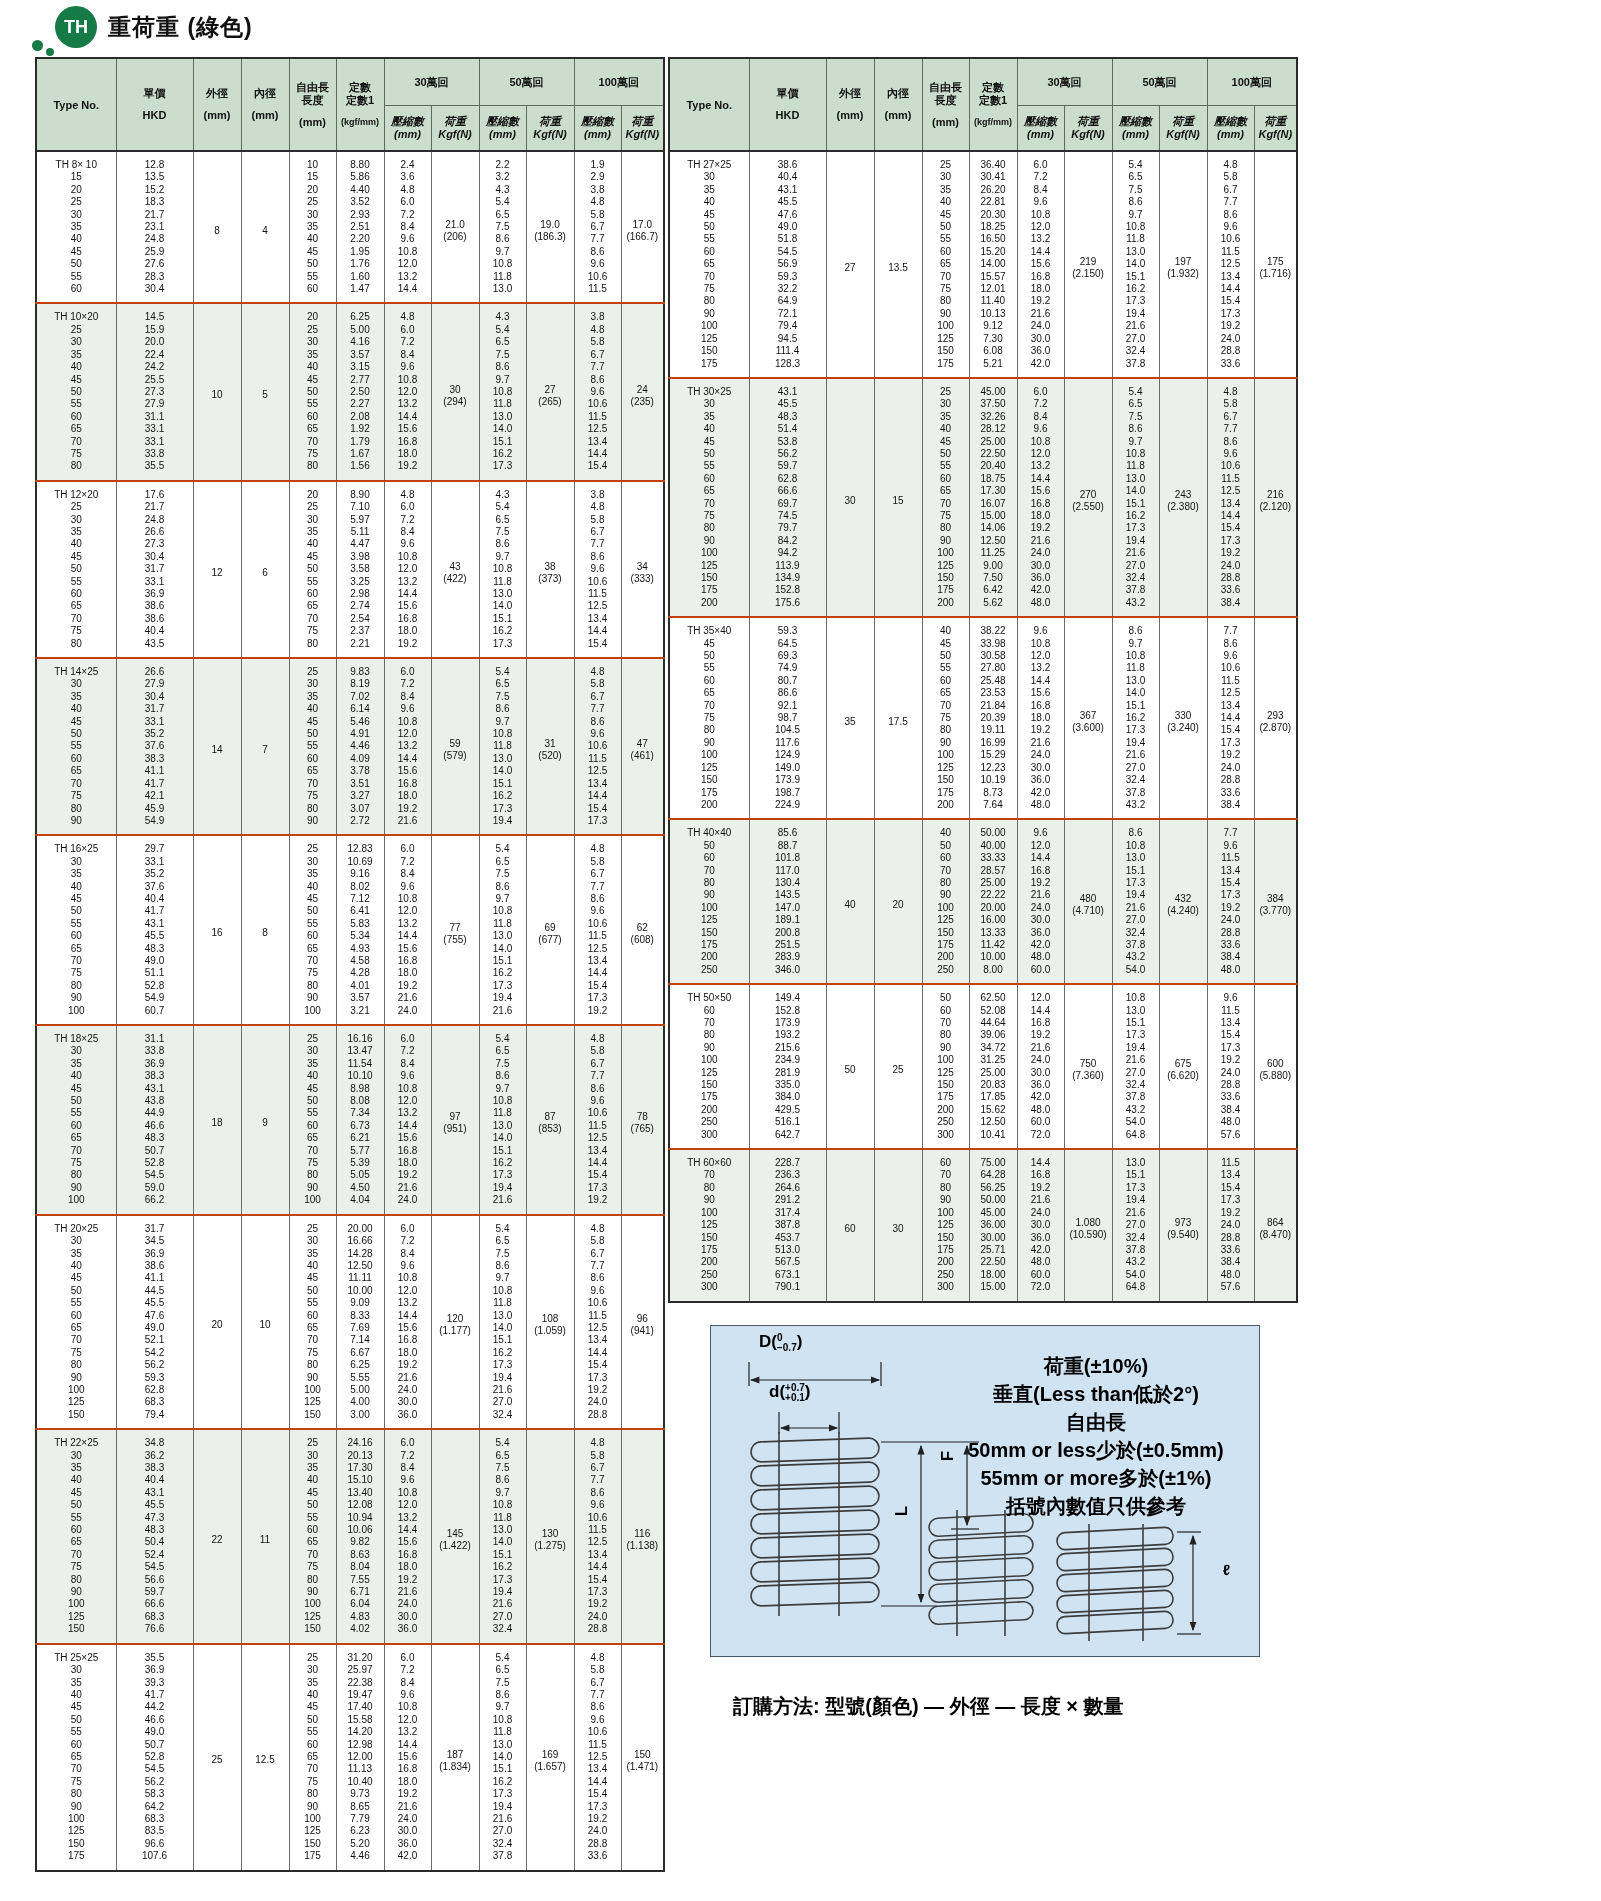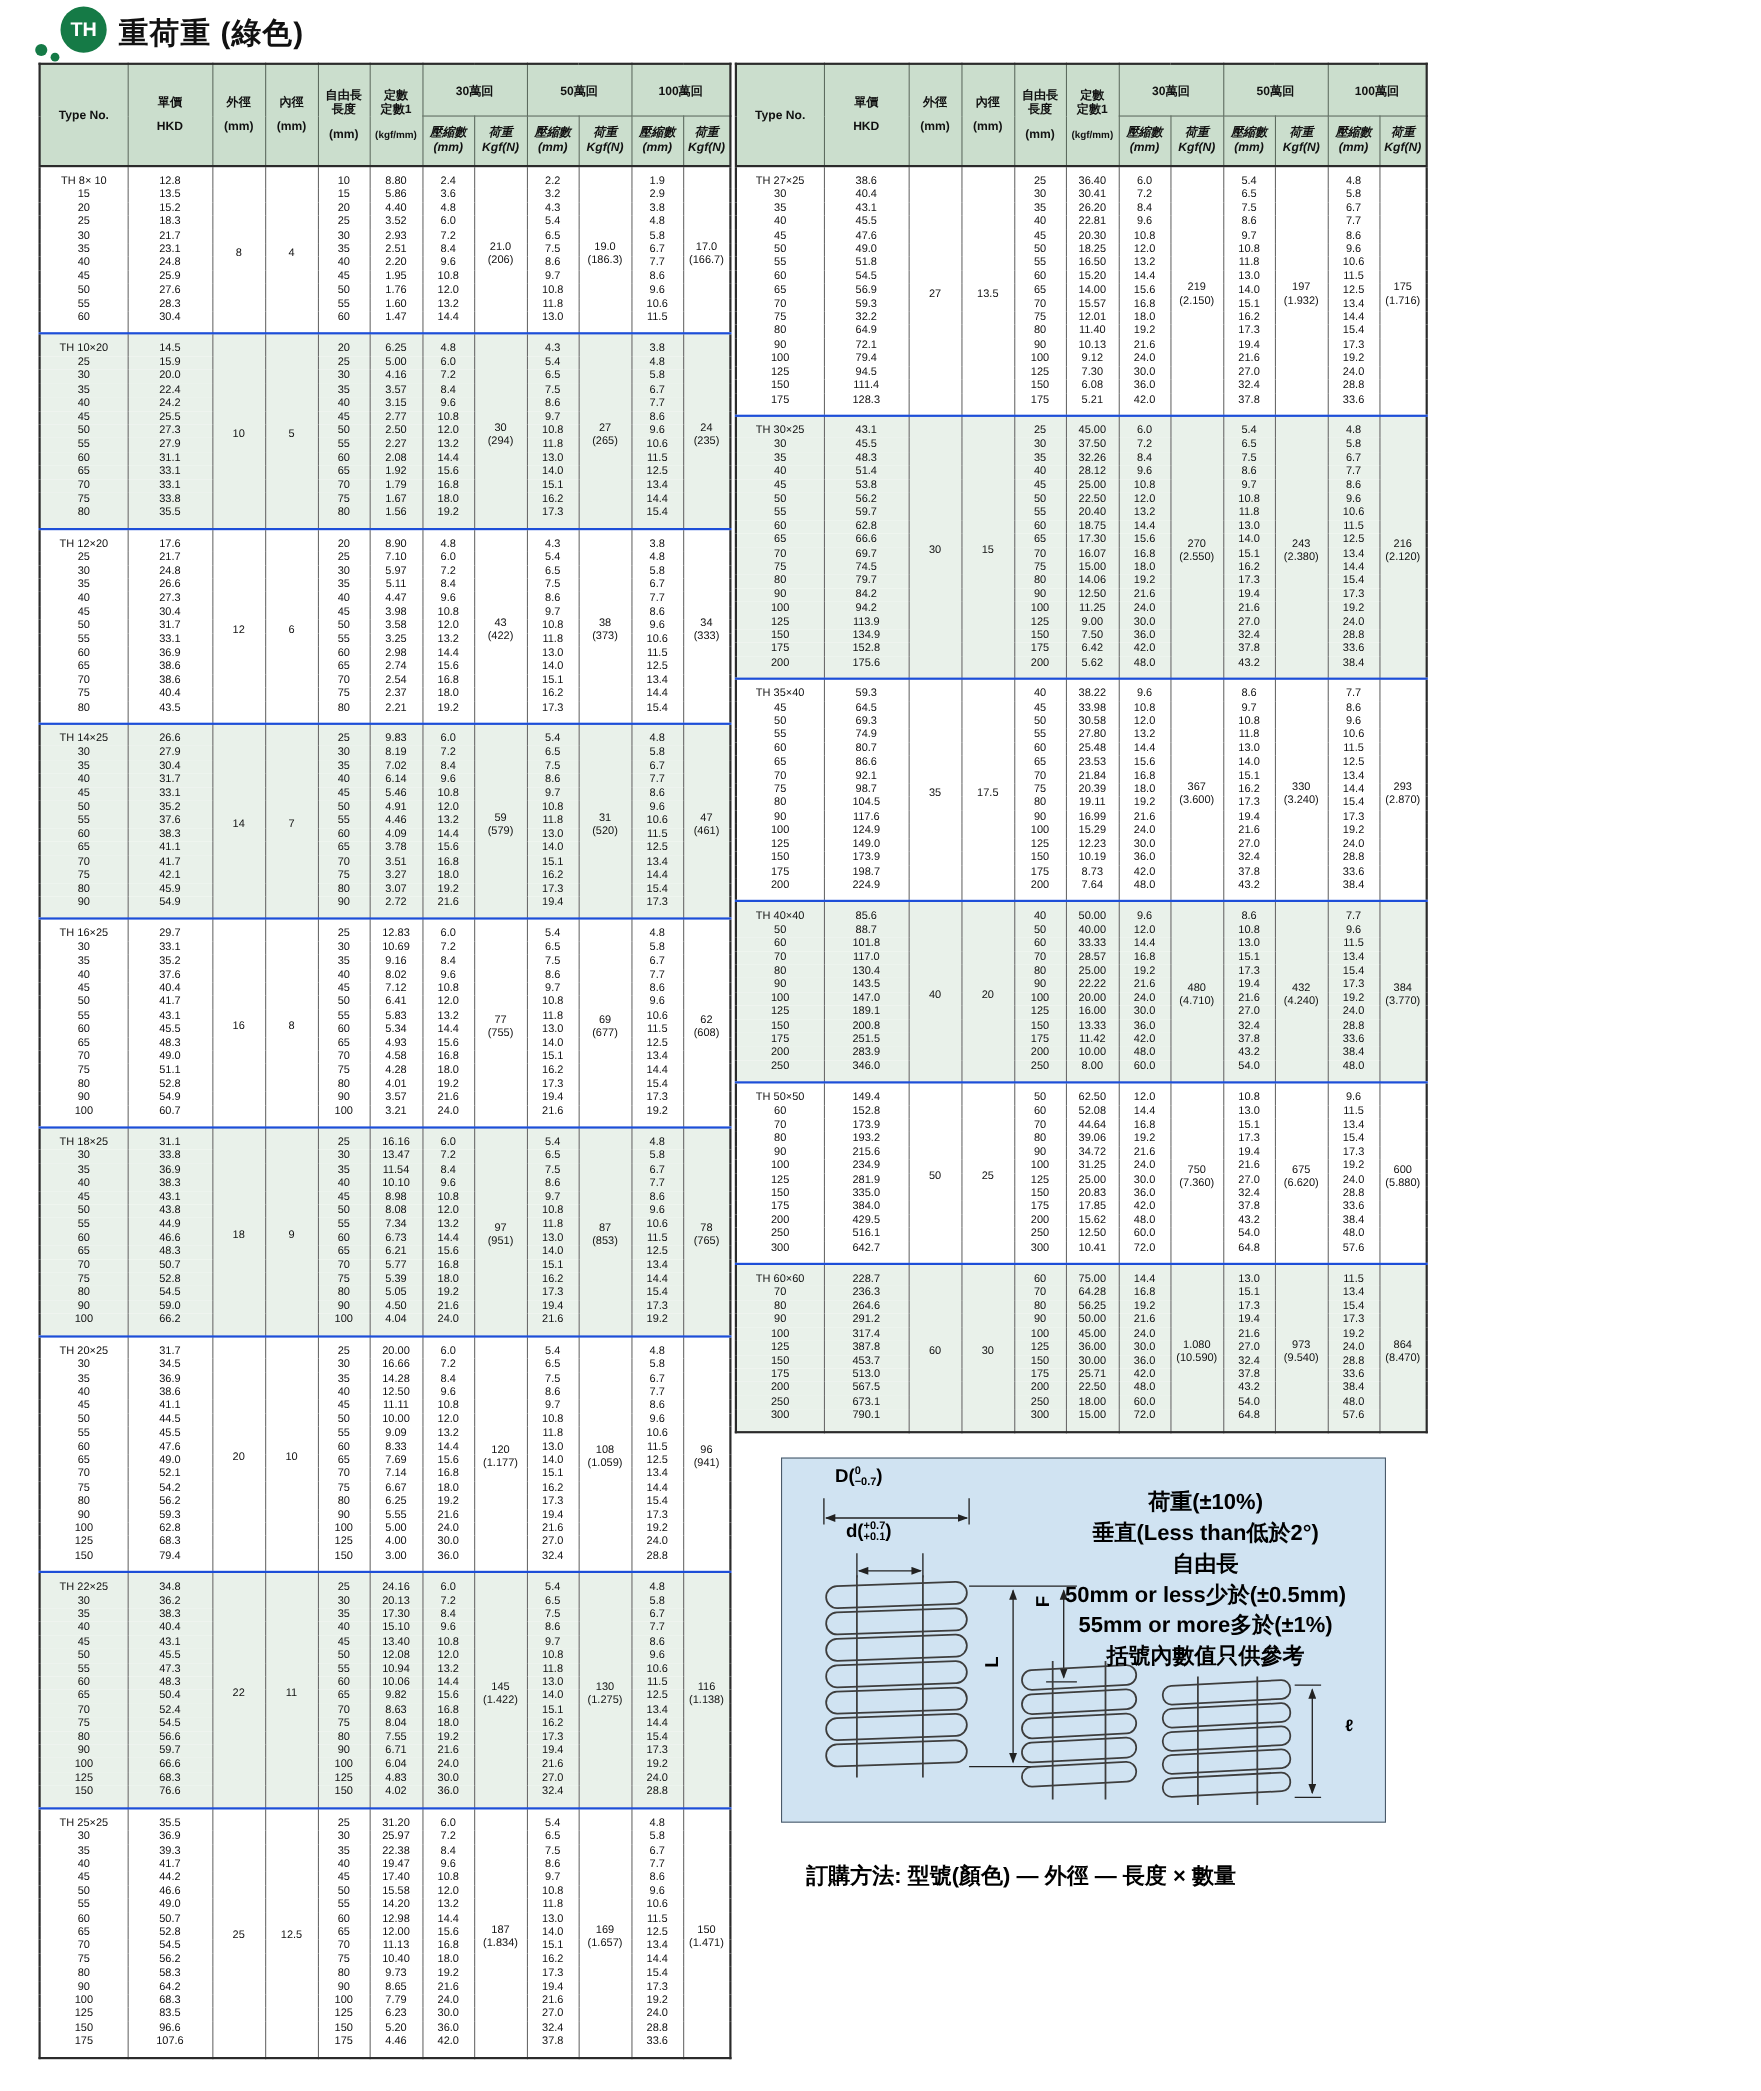--- a/index.html
+++ b/index.html
@@ -4,37 +4,37 @@
 <style>
   html,body{margin:0;padding:0;background:#fff;}
   body{width:1601px;height:1901px;position:relative;font-family:"Liberation Sans","DejaVu Sans",sans-serif;color:#111;}
 
   
   .title-bar{position:absolute;left:30px;top:4px;height:52px;}
   .badge{position:absolute;left:25px;top:2px;width:42px;height:42px;border-radius:50%;background:#157a46;
          display:flex;align-items:center;justify-content:center;color:#fff;font-weight:bold;font-size:18px;}
   .dot1{position:absolute;left:2px;top:36px;width:11px;height:11px;border-radius:50%;background:#157a46;}
   .dot2{position:absolute;left:16px;top:44px;width:8px;height:8px;border-radius:50%;background:#157a46;}
-  .page-heading{position:absolute;left:78px;top:8px;font-size:27px;font-weight:bold;white-space:nowrap;letter-spacing:1px;}
+  .page-heading{position:absolute;left:78px;top:8px;font-size:23px;font-weight:bold;white-space:nowrap;letter-spacing:1px;}
 
   
   .tblwrap{position:absolute;top:57px;width:628px;}
   .tblwrap.left{left:35px;}
   .tblwrap.right{left:668px;}
   table.cat{border-collapse:collapse;width:628px;table-layout:fixed;border:2px solid #2b2b2b;}
   table.cat thead th{background:#cbdecd;border:1px solid #5d6b5f;border-bottom:1px solid #5d6b5f;
       font-size:11px;font-weight:bold;text-align:center;vertical-align:middle;padding:2px 0;color:#111;}
   table.cat thead tr:first-child th{height:42px;}
   table.cat thead tr:last-child th{height:40px;font-style:italic;}
   table.cat thead{border-bottom:2px solid #2b2b2b;}
   th .hgap{margin-top:9px;}
   th div{line-height:13px;}
   table.cat td{border-left:1px solid #6b6b6b;border-right:1px solid #6b6b6b;
       font-size:10px;height:12.4px;line-height:12.4px;padding:0;text-align:center;vertical-align:middle;}
-  tbody.grp{border-top:2px solid #1d4ed8;}
+  tbody.grp{border-top:2px solid #c2410c;}
   tbody.grp tr:first-child td{padding-top:7px;}
   tbody.grp tr:last-child td{padding-bottom:7px;}
   tbody.grp.alt td{background:#e9f1ea;}
   td.c-type{text-align:right;padding-right:16px;white-space:nowrap;}
   td.c-load div{line-height:12px;}
 
   
   .infobox{position:absolute;left:710px;top:1325px;width:548px;height:330px;background:#d0e3f2;border:1px solid #4a5a6a;}
   .spec-lines{position:absolute;left:225px;top:26px;width:320px;font-size:20px;font-weight:bold;line-height:28px;white-space:nowrap;color:#000;text-align:center;}
   .dimlabel{position:absolute;font-size:17px;font-weight:bold;color:#000;white-space:nowrap;}

